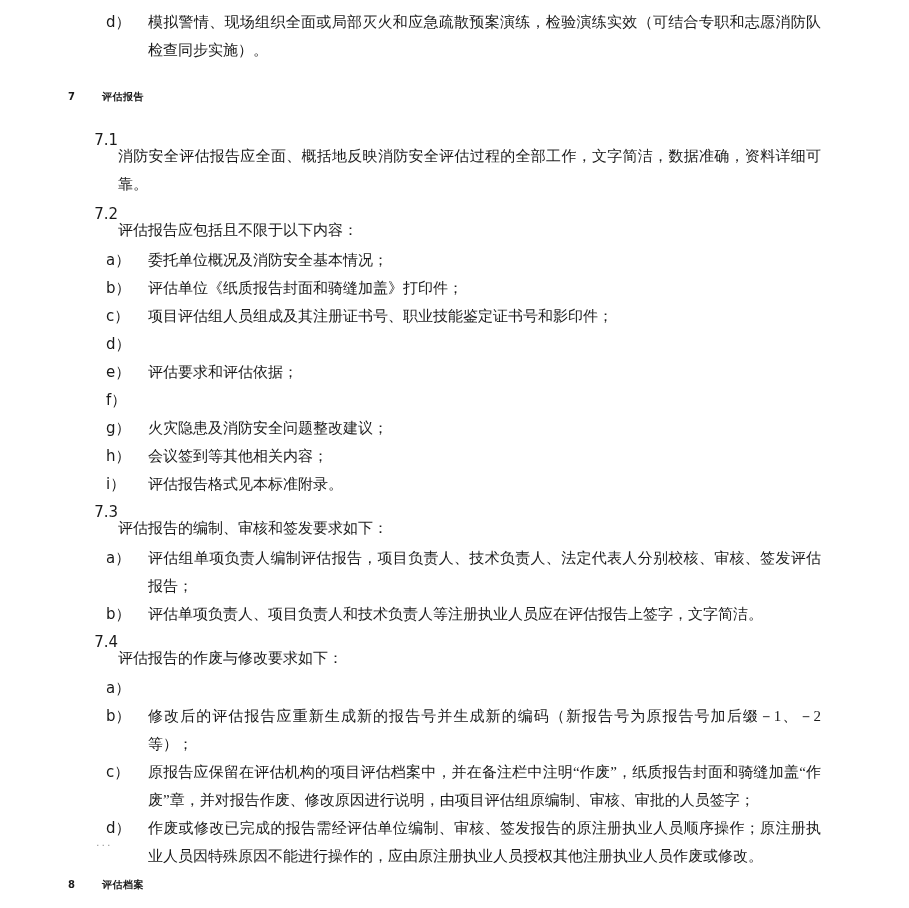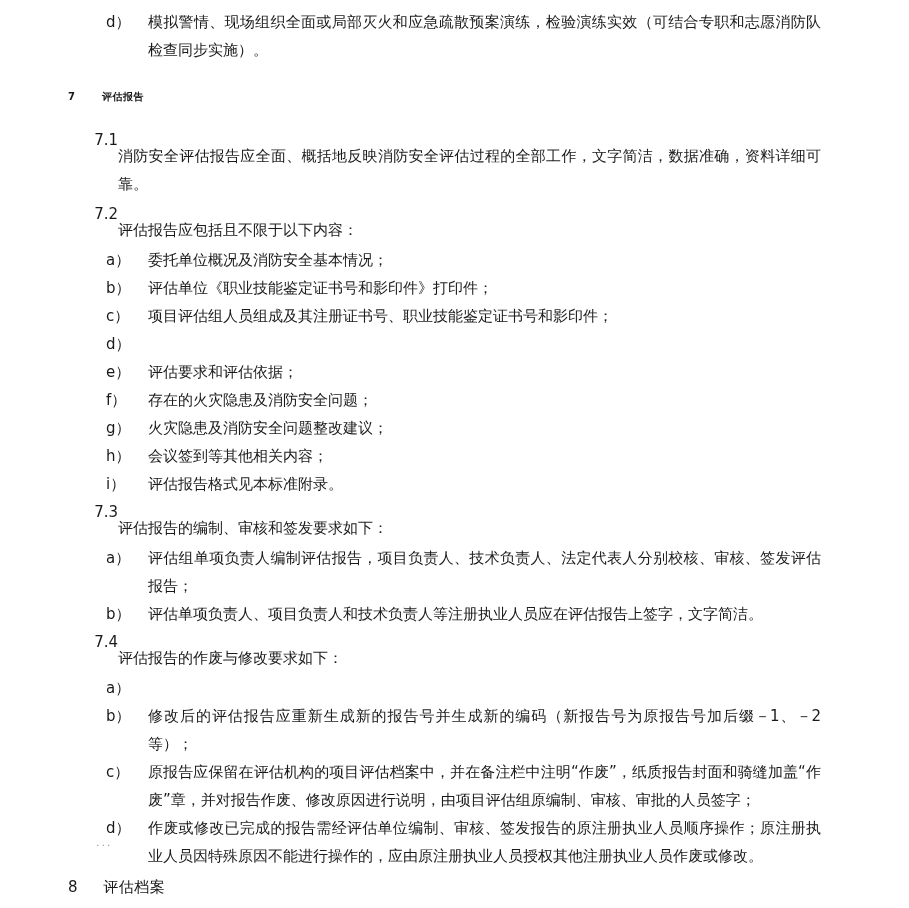--- a/index.html
+++ b/index.html
@@ -56,38 +56,39 @@
     padding-left: 38px;
   }
   .item .marker {
     flex: 0 0 auto;
     width: 42px;
     white-space: nowrap;
   }
   .item .body {
     flex: 1 1 auto;
     text-align: justify;
+    font-family: Liberation Serif, serif;
   }
   .top-block {
     margin-top: 0;
   }
   .top-block .item {
     padding-left: 38px;
   }
   .dots {
     position: absolute;
     left: 96px;
     top: 836px;
     font-size: 11px;
     color: #9b9b9b;
     letter-spacing: 2px;
   }
   .tail-heading {
-    font-size: 15px;
-    font-weight: normal;
+    font-size: 10px;
+    font-weight: bold;
     letter-spacing: 0.5px;
     margin-top: 8px;
   }
   .tail-heading .num {
     display: inline-block;
     width: 30px;
   }
 </style>
 </head>
 <body>
@@ -115,36 +116,35 @@
     <span class="label">7.2</span>
     <span class="body">评估报告应包括且不限于以下内容：</span>
   </div>
   <div>
     <div class="item">
       <span class="marker">a）</span>
       <span class="body">委托单位概况及消防安全基本情况；</span>
     </div>
     <div class="item">
       <span class="marker">b）</span>
-      <span class="body">评估单位《职业技能鉴定证书号和影印件》打印件；</span>
+      <span class="body">评估单位《纸质报告封面和骑缝加盖》打印件；</span>
     </div>
     <div class="item">
       <span class="marker">c）</span>
       <span class="body">项目评估组人员组成及其注册证书号、职业技能鉴定证书号和影印件；</span>
     </div>
     <div class="item">
       <span class="marker">d）</span>
     </div>
     <div class="item">
       <span class="marker">e）</span>
       <span class="body">评估要求和评估依据；</span>
     </div>
     <div class="item">
       <span class="marker">f）</span>
-      <span class="body">存在的火灾隐患及消防安全问题；</span>
     </div>
     <div class="item">
       <span class="marker">g）</span>
       <span class="body">火灾隐患及消防安全问题整改建议；</span>
     </div>
     <div class="item">
       <span class="marker">h）</span>
       <span class="body">会议签到等其他相关内容；</span>
     </div>
     <div class="item">

